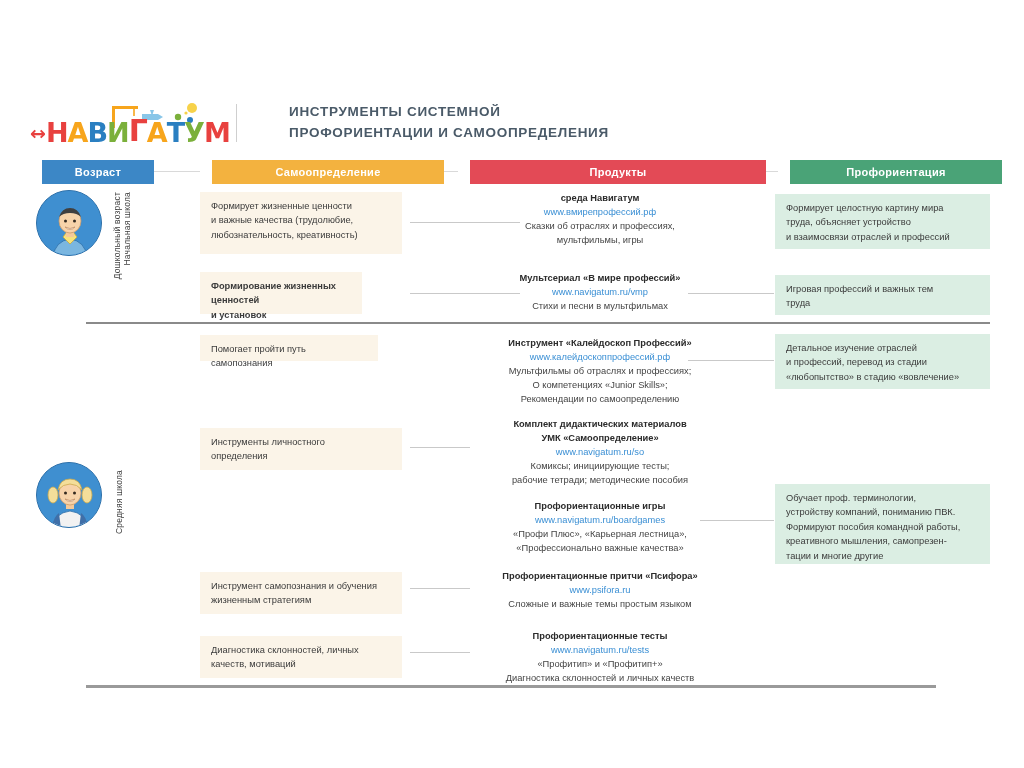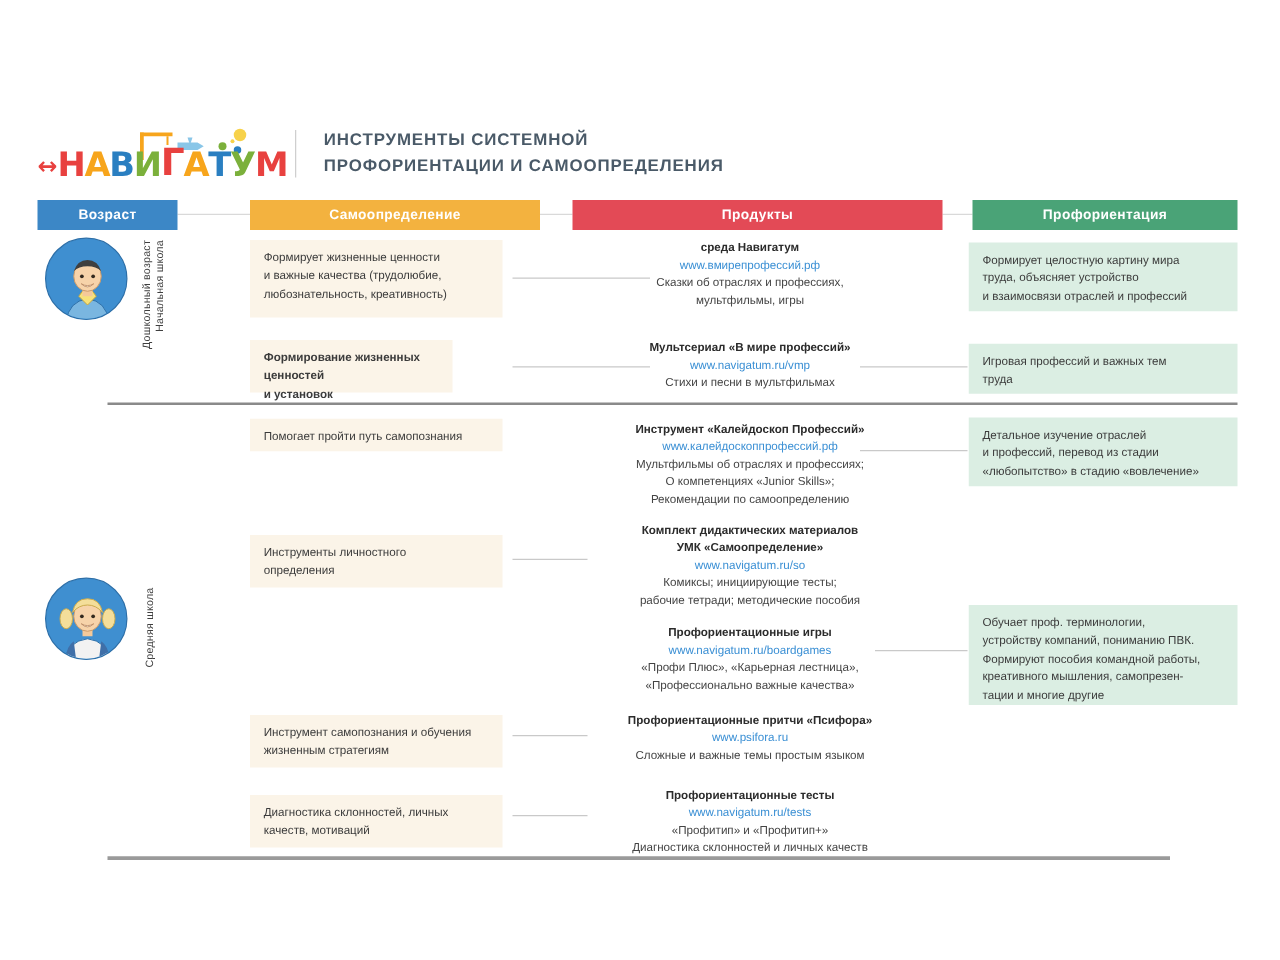--- a/index.html
+++ b/index.html
@@ -60,31 +60,33 @@
   }
   .divider-v {
     width: 1px; height: 38px; background: #cfcfcf;
     margin: 0 22px 0 28px;
   }
   .header-title {
     font-size: 13.5px; font-weight: bold; color: #4a5a68;
     letter-spacing: 0.7px; line-height: 1.55;
     font-family: "Liberation Sans", sans-serif;
     text-transform: uppercase;
+    margin-left: 30px;
   }
 
   
   .colbar {
     position: absolute; left: 30px; top: 160px; width: 960px; height: 22px;
   }
   .colhead {
     position: absolute; top: 0; height: 24px;
     display: flex; align-items: center; justify-content: center;
     color: #ffffff; font-size: 11px; font-weight: bold;
     letter-spacing: 0.3px;
+    margin-left: 12px;
   }
   .ch-age   { left: 0px;   width: 112px; background: #3c87c6; }
   .ch-self  { left: 170px; width: 232px; background: #f3b23f; }
   .ch-prod  { left: 428px; width: 296px; background: #e34a56; }
   .ch-orient{ left: 748px; width: 212px; background: #4aa377; }
   .colbar .link-line {
     position: absolute; top: 11px; height: 1px; background: #d9d9d9;
   }
   .ll1 { left: 112px; width: 58px; }
   .ll2 { left: 402px; width: 26px; }
@@ -232,21 +234,21 @@
 
   <div class="box self" style="left:200px; top:192px; width:202px; height:62px;">
     <div>Формирует жизненные ценности</div>
     <div>и важные качества (трудолюбие,</div>
     <div>любознательность, креативность)</div>
   </div>
   <div class="box self" style="left:200px; top:272px; width:162px; height:42px;font-weight:bold;">
     <div>Формирование жизненных ценностей</div>
     <div>и установок</div>
   </div>
-  <div class="box self" style="left:200px; top:335px; width:202px; height:26px;">
+  <div class="box self" style="left:200px; top:335px; width:178px; height:26px;">
     <div>Помогает пройти путь самопознания</div>
   </div>
   <div class="box self" style="left:200px; top:428px; width:202px; height:42px;">
     <div>Инструменты личностного</div>
     <div>определения</div>
   </div>
   <div class="box self" style="left:200px; top:572px; width:202px; height:42px;">
     <div>Инструмент самопознания и обучения</div>
     <div>жизненным стратегиям</div>
   </div>

